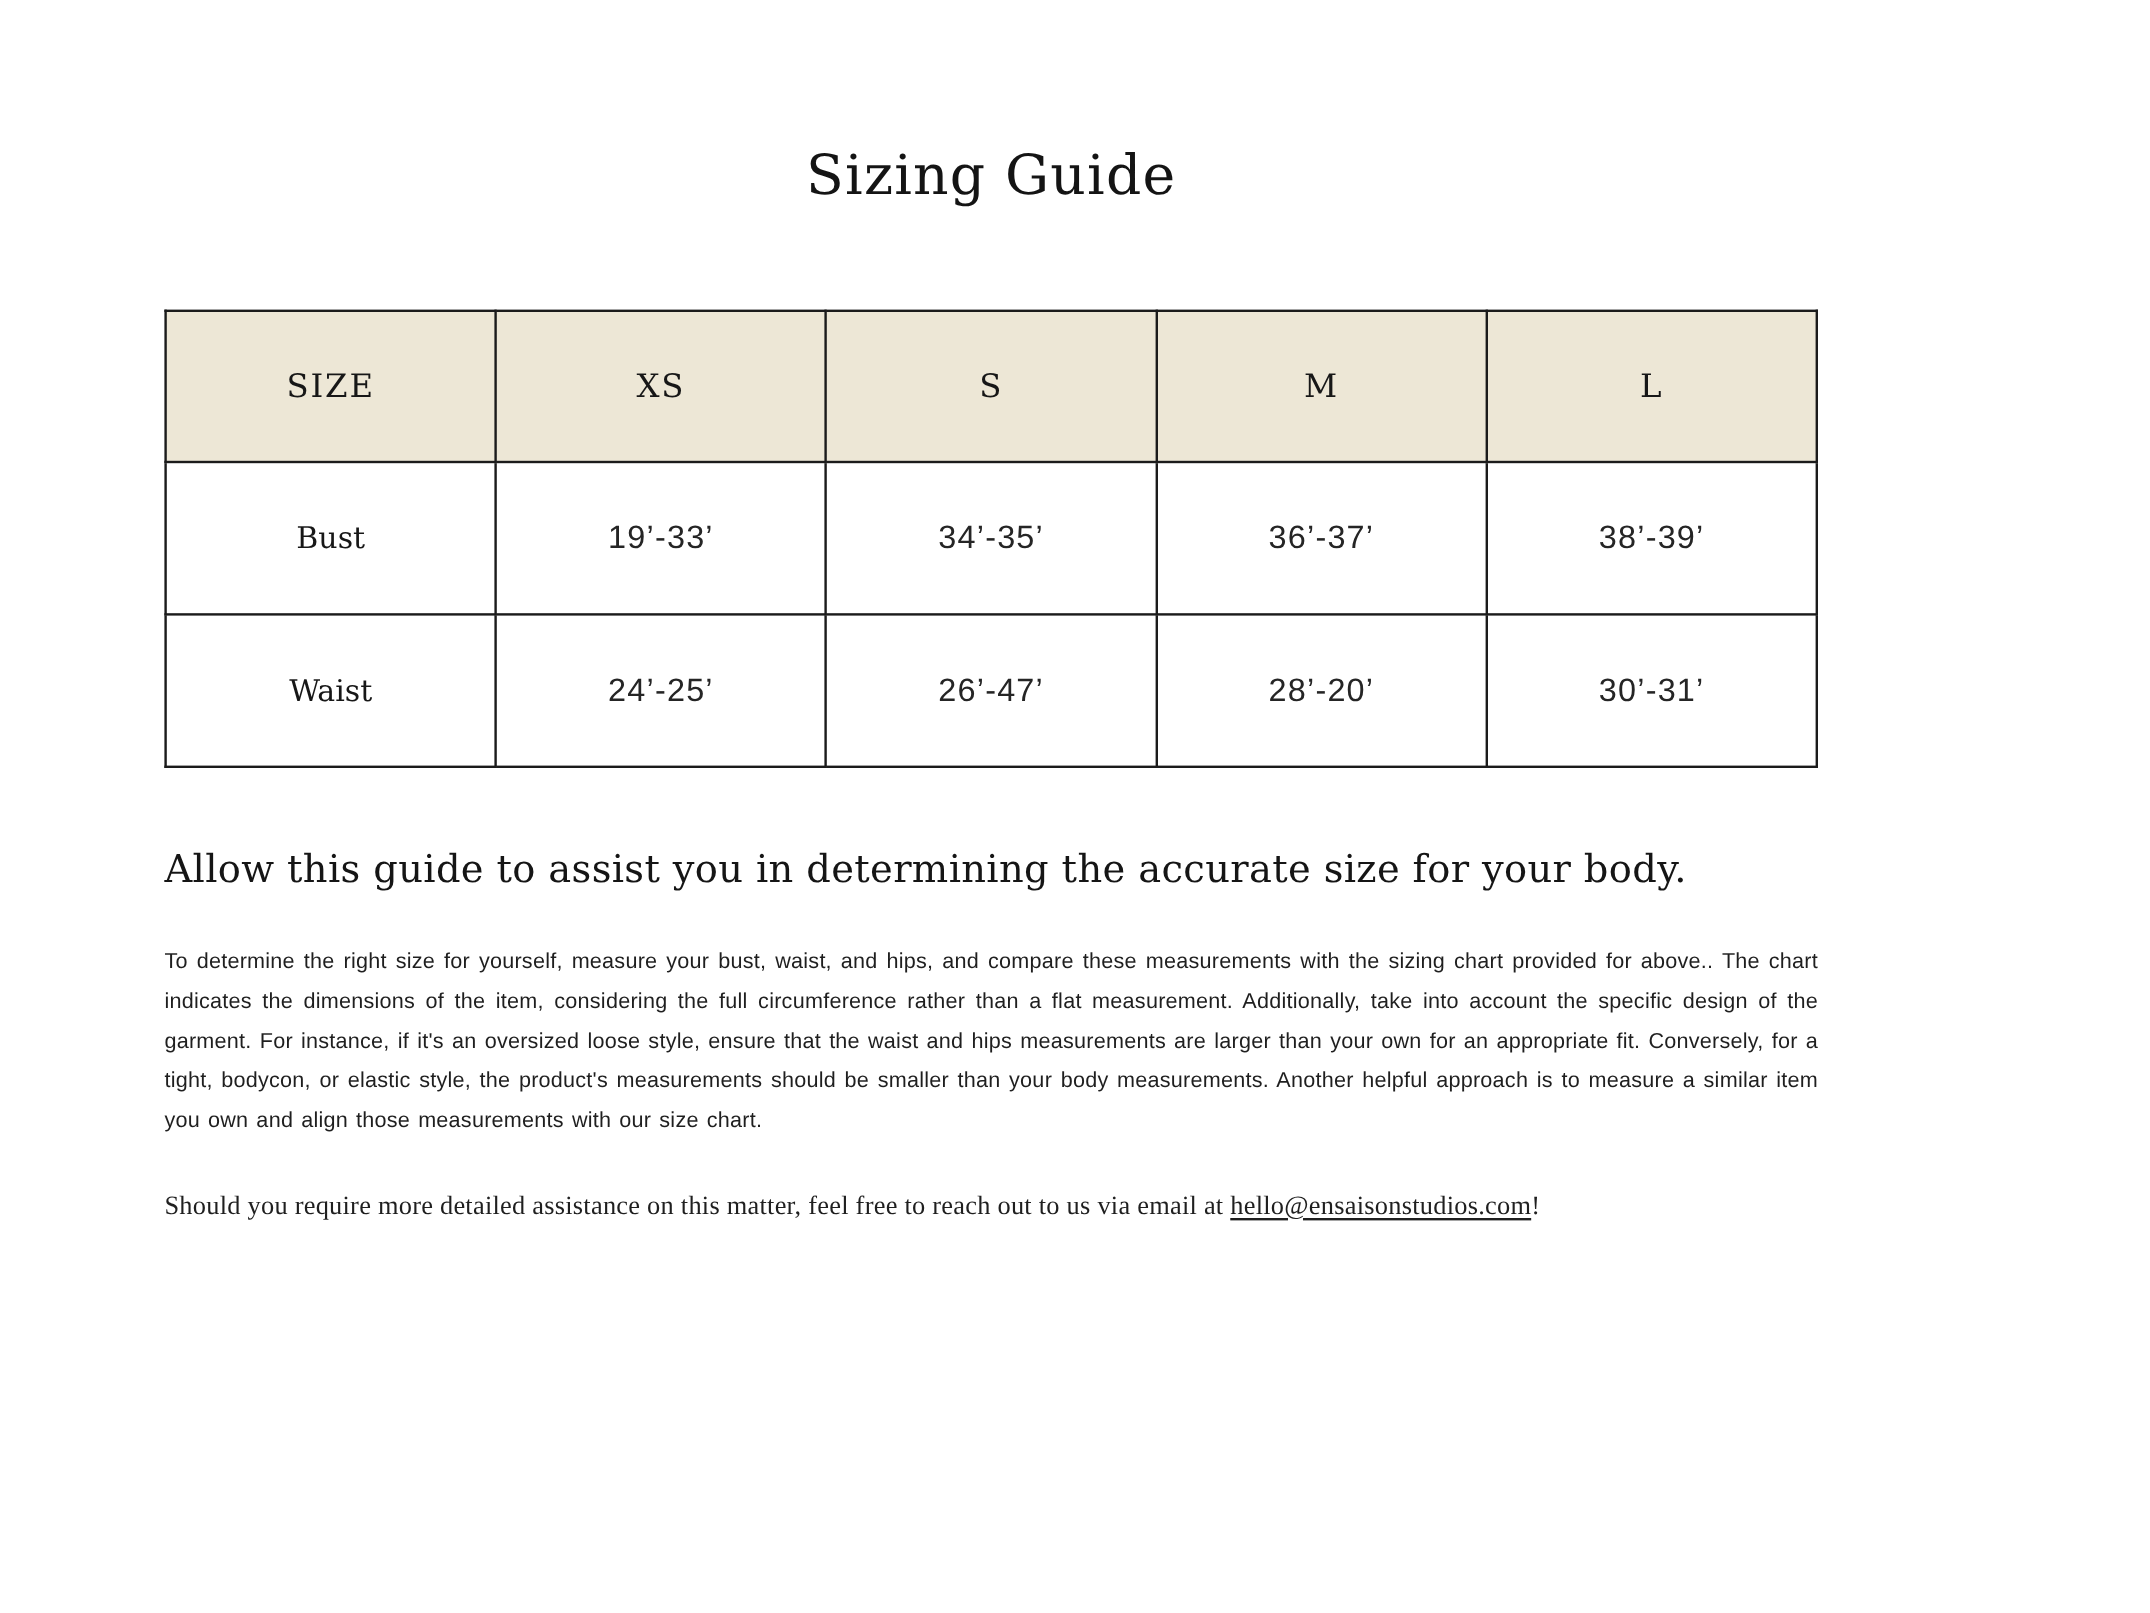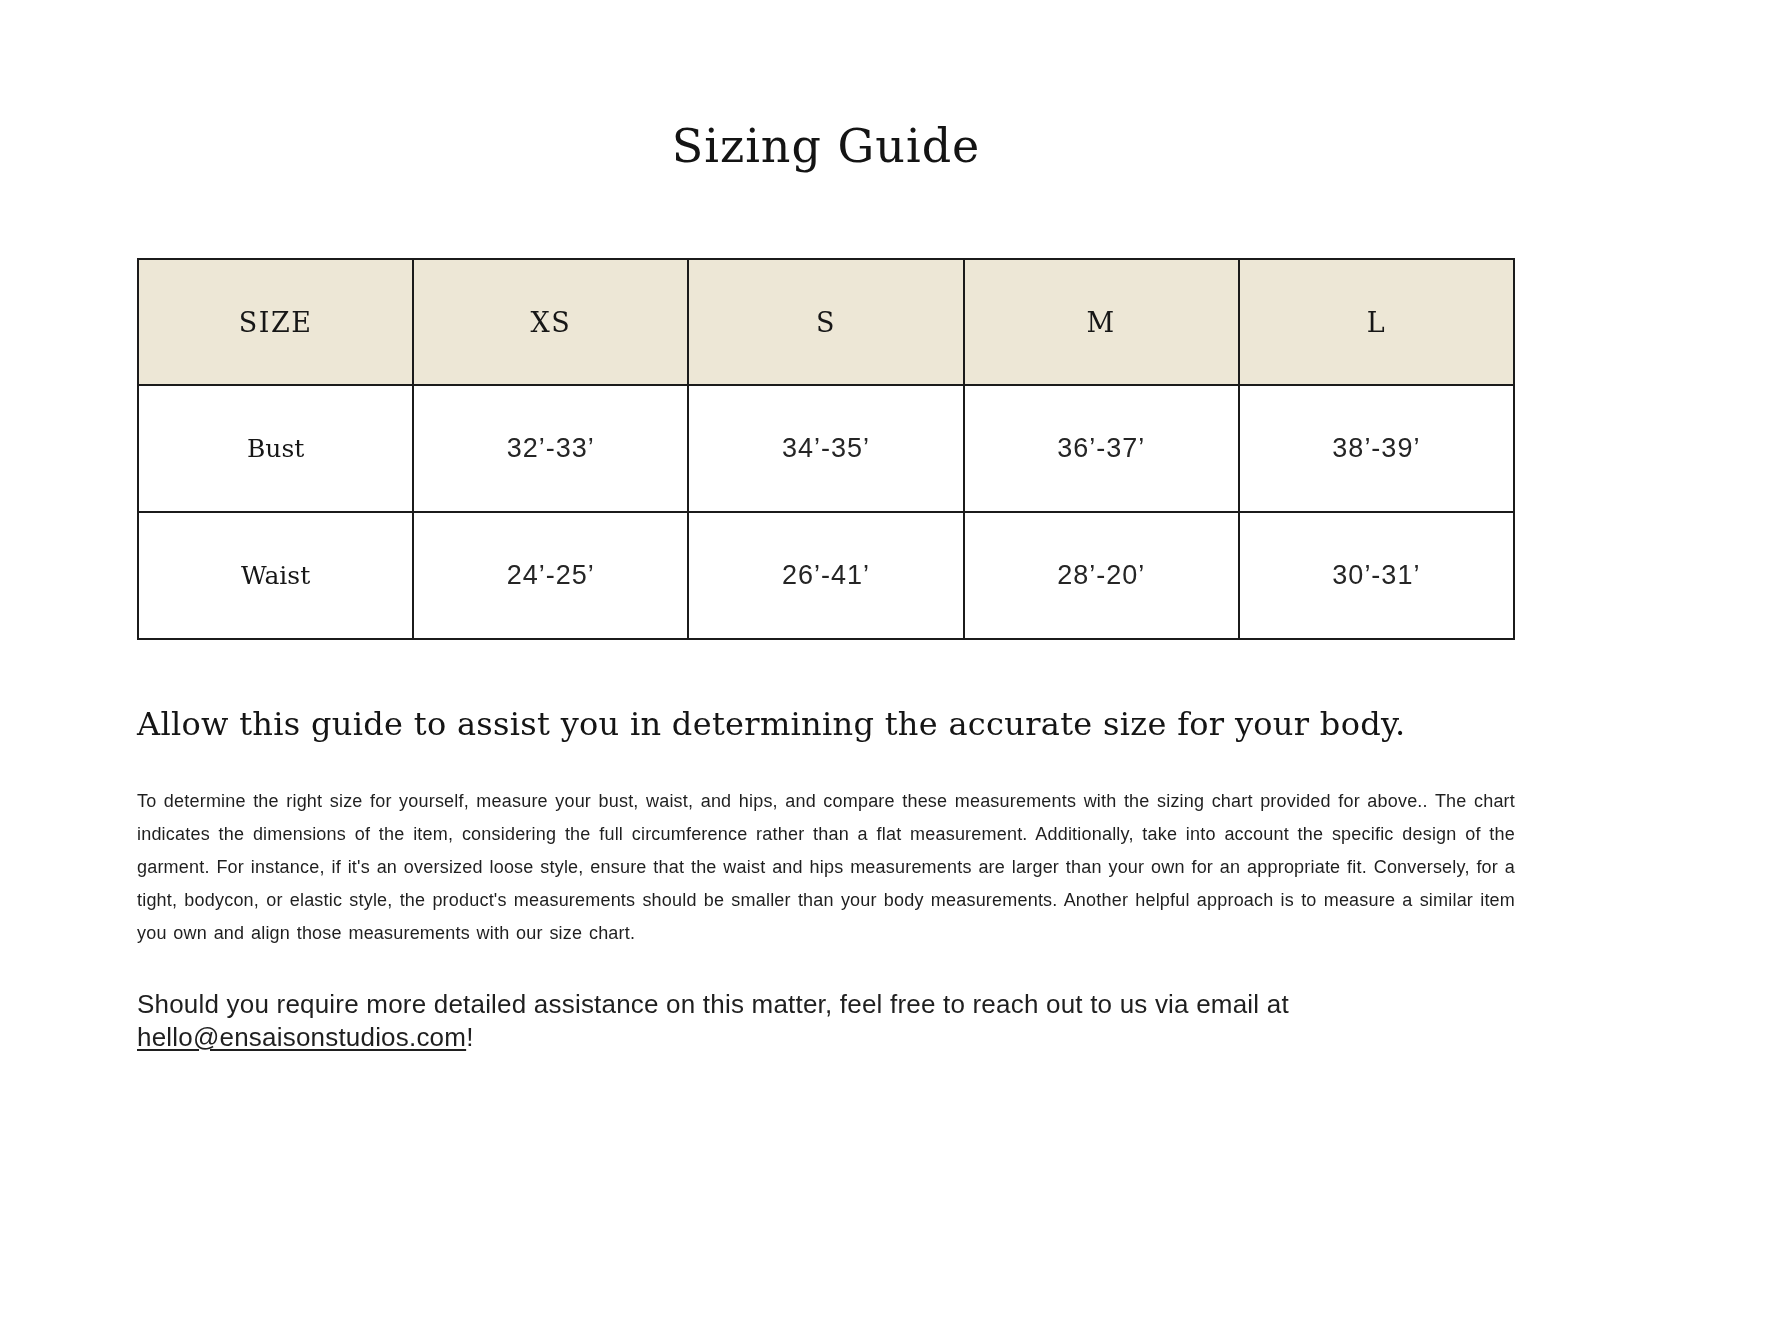--- a/index.html
+++ b/index.html
@@ -83,22 +83,22 @@
     font-family: "Liberation Sans", sans-serif;
     font-size: 18px;
     line-height: 33px;
     letter-spacing: 0.2px;
     word-spacing: 1.5px;
     text-align: justify;
     color: var(--text);
   }
   .closing {
     margin: 38px 0 0 0;
-    font-family: Liberation Sans, sans-serif;
-    font-size: 26px;
+    font-family: Liberation Serif, serif;
+    font-size: 22px;
     line-height: 33px;
     letter-spacing: 0.2px;
     color: var(--text);
   }
   .email-link {
     color: var(--text);
     text-decoration: underline;
     text-underline-offset: 3px;
     cursor: pointer;
   }
@@ -116,29 +116,29 @@
         <th>SIZE</th>
         <th>XS</th>
         <th>S</th>
         <th>M</th>
         <th>L</th>
       </tr>
     </thead>
     <tbody>
       <tr>
         <td class="row-label">Bust</td>
-        <td class="value">32’-33’</td>
+        <td class="value">19’-33’</td>
         <td class="value">34’-35’</td>
         <td class="value">36’-37’</td>
         <td class="value">38’-39’</td>
       </tr>
       <tr>
         <td class="row-label">Waist</td>
         <td class="value">24’-25’</td>
-        <td class="value">26’-41’</td>
+        <td class="value">26’-47’</td>
         <td class="value">28’-20’</td>
         <td class="value">30’-31’</td>
       </tr>
     </tbody>
   </table>
 
   <h2 class="subtitle">Allow this guide to assist you in determining the accurate size for your body.</h2>
 
   <p class="body-text">To determine the right size for yourself, measure your bust, waist, and hips, and compare these measurements with the sizing chart provided for above.. The chart indicates the dimensions of the item, considering the full circumference rather than a flat measurement. Additionally, take into account the specific design of the garment. For instance, if it's an oversized loose style, ensure that the waist and hips measurements are larger than your own for an appropriate fit. Conversely, for a tight, bodycon, or elastic style, the product's measurements should be smaller than your body measurements. Another helpful approach is to measure a similar item you own and align those measurements with our size chart.</p>
 

